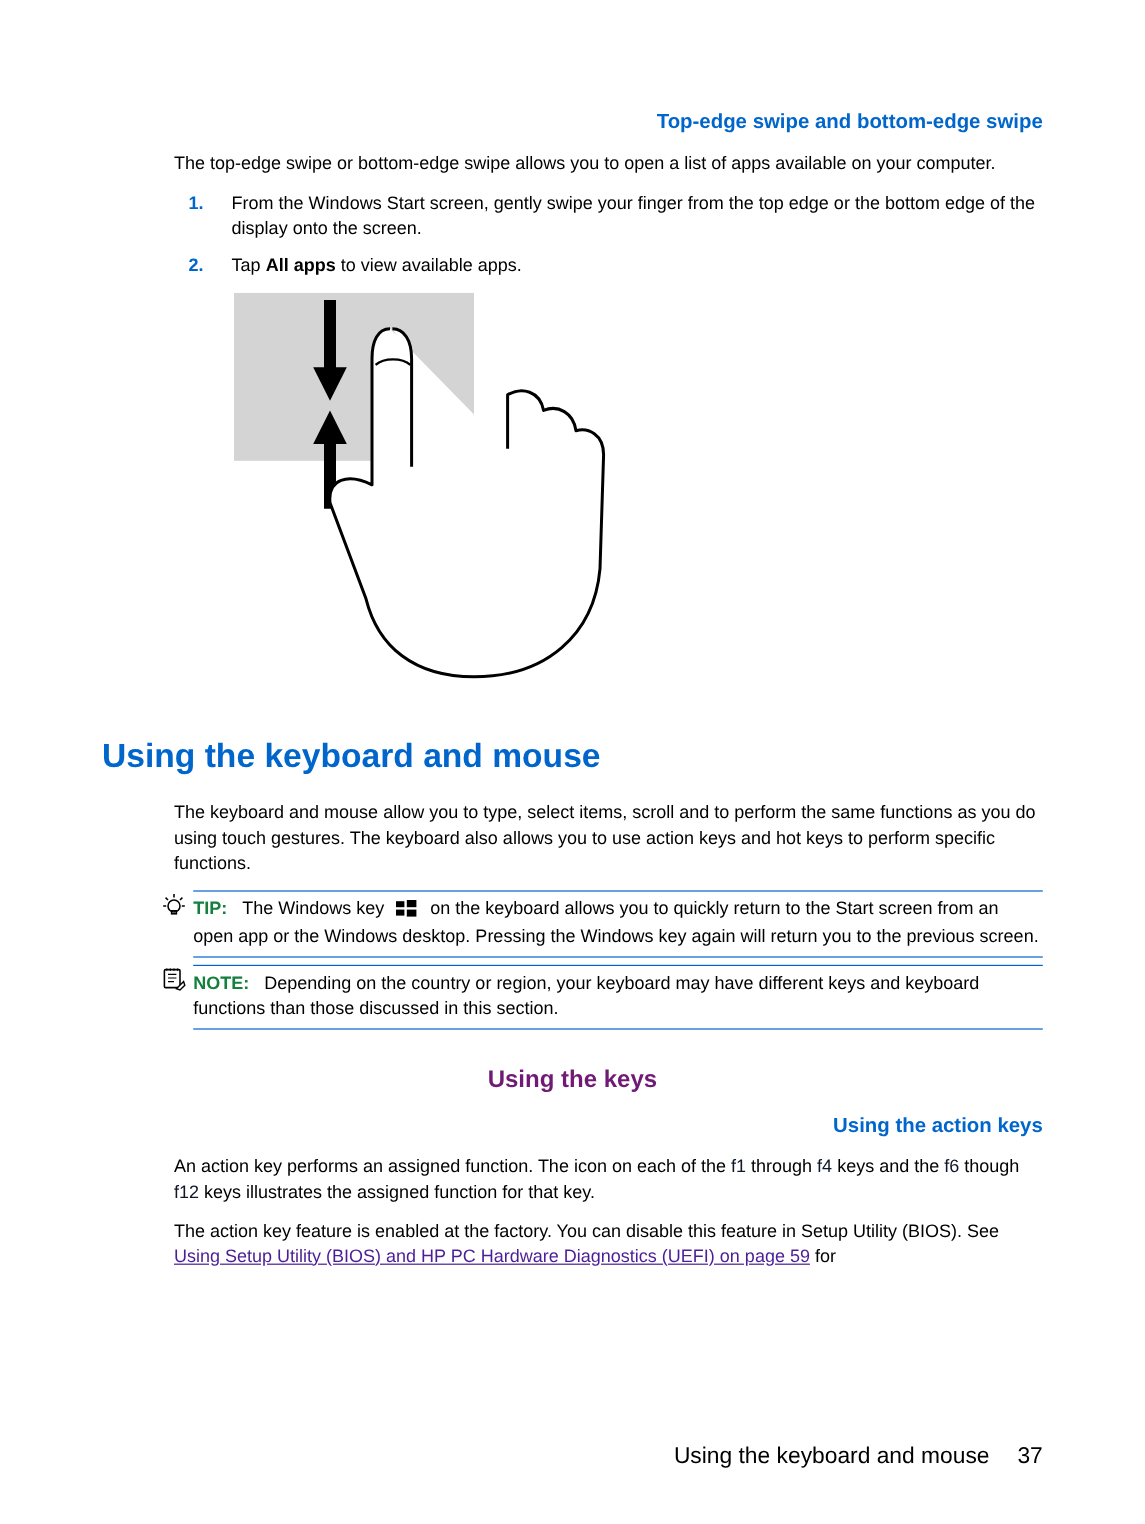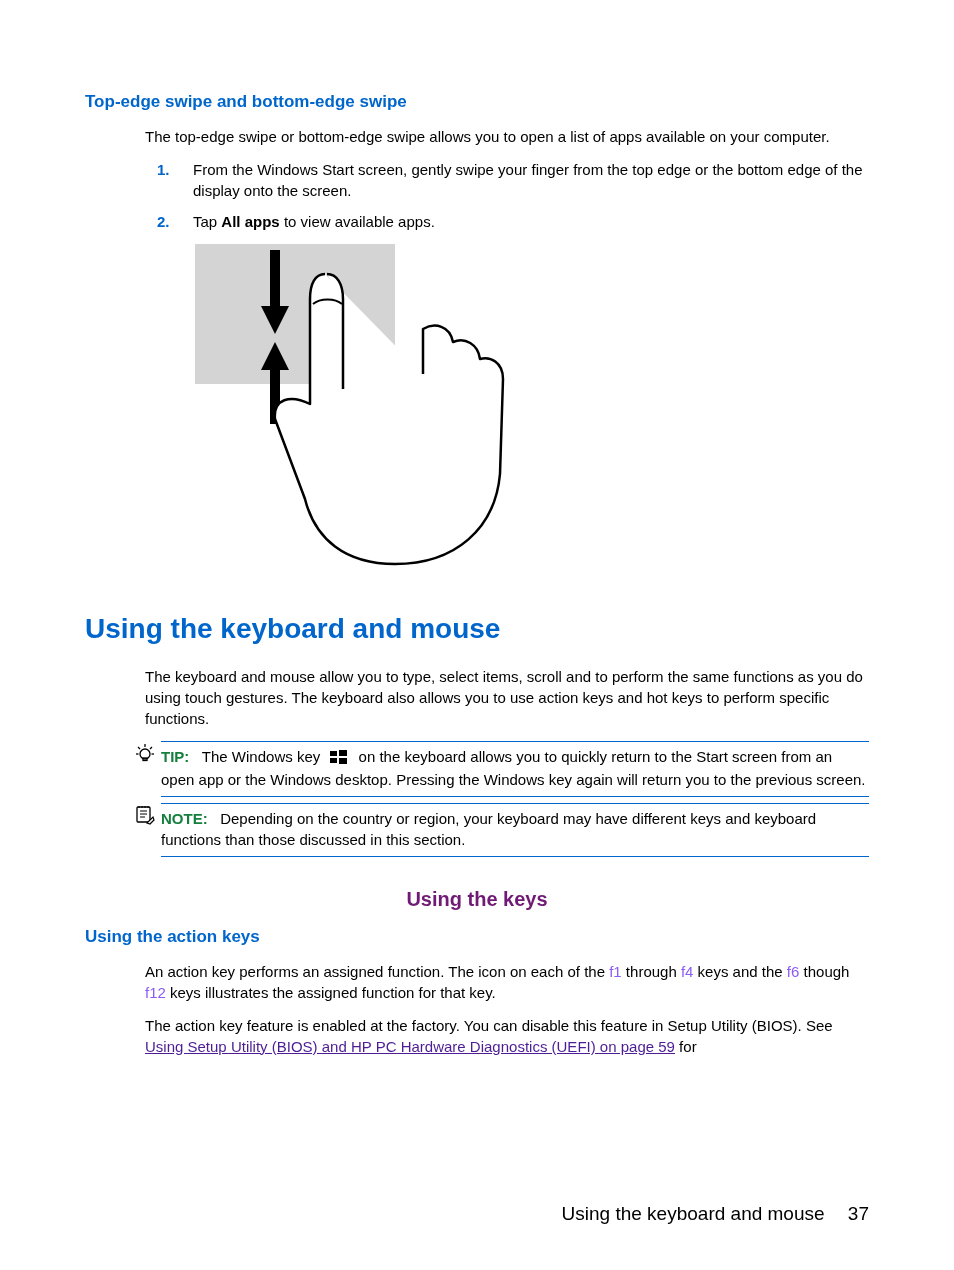--- a/index.html
+++ b/index.html
@@ -12,20 +12,21 @@
     width: 954px;
     height: 1270px;
     position: relative;
     padding: 90px 85px 60px 85px;
   }
   .h3 {
     color: #0066cc;
     font-size: 17px;
     font-weight: bold;
     margin-bottom: 12px;
+    text-align: right;
   }
   .h1 {
     color: #0066cc;
     font-size: 28px;
     font-weight: bold;
     margin-top: 30px;
     margin-bottom: 18px;
   }
   .h2 {
     color: #701a75;
@@ -52,21 +53,21 @@
     margin-bottom: 10px;
   }
   ol.steps li .num {
     position: absolute;
     left: 0;
     top: 0;
     color: #0066cc;
     font-weight: bold;
   }
   .bold { font-weight: bold; }
-  .key-ref { color: #8b5cf6; }
+  .key-ref { color: #0f172a; }
   .link { color: #4c1d95; text-decoration: underline; cursor: pointer; }
   .callout {
     margin-left: 54px;
     position: relative;
     padding-left: 22px;
     margin-bottom: 6px;
   }
   .callout .callout-icon {
     position: absolute;
     left: -4px;

